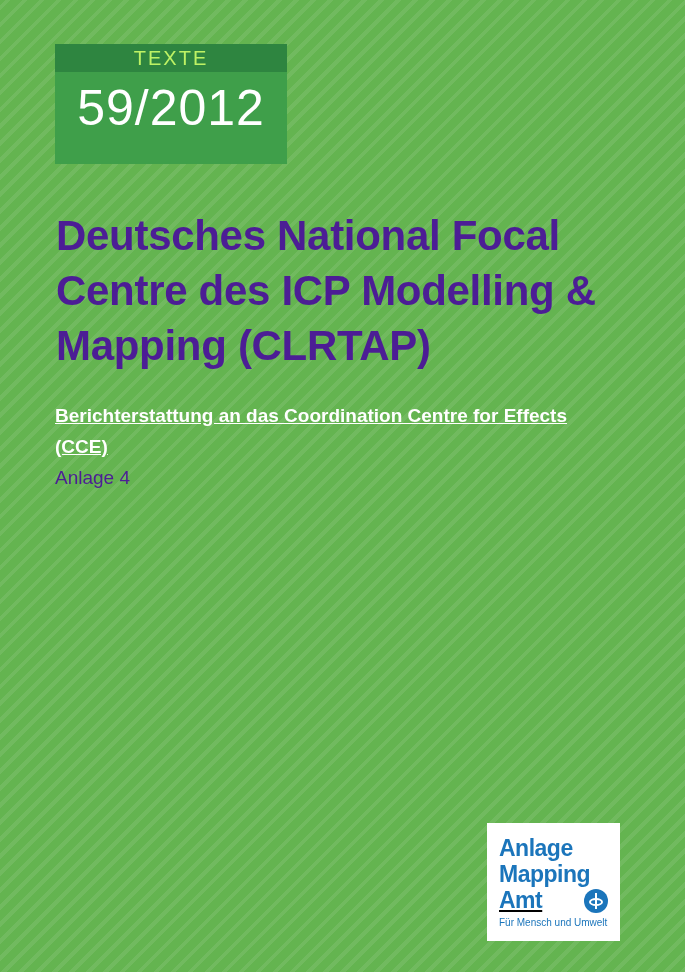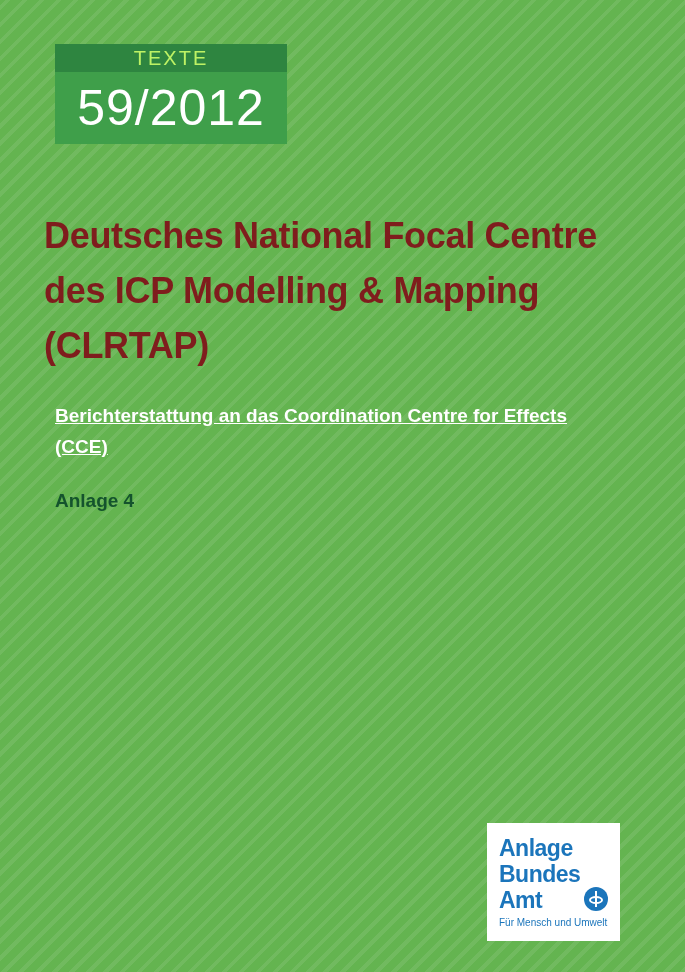--- a/index.html
+++ b/index.html
@@ -44,55 +44,55 @@
     line-height: 28px;
     height: 28px;
     font-weight: 400;
   }
   .badge-bottom {
     background: #3f9f4a;
     color: #ffffff;
     text-align: center;
     font-size: 50px;
     line-height: 72px;
-    height: 72px;
+    height: 92px;
     font-weight: 400;
     letter-spacing: 1px;
   }
   
   .title {
     position: absolute;
-    left: 44px;
+    left: 56px;
     top: 208px;
     width: 565px;
-    color: #7f1d1d;
-    font-size: 36px;
+    color: #4c1d95;
+    font-size: 42px;
     line-height: 55px;
     font-weight: bold;
     letter-spacing: -0.3px;
   }
   .subtitle {
     position: absolute;
     left: 55px;
     top: 400px;
     width: 530px;
     color: #ffffff;
     font-size: 19px;
     line-height: 31px;
     font-weight: bold;
     text-decoration: underline;
   }
   .annex {
     position: absolute;
     left: 55px;
-    top: 487px;
-    color: #14532d;
+    top: 464px;
+    color: #4c1d95;
     font-size: 19px;
     line-height: 28px;
-    font-weight: bold;
+    font-weight: normal;
   }
   
   .logo {
     position: absolute;
     left: 487px;
     top: 823px;
     width: 133px;
     height: 118px;
     background: #ffffff;
   }
@@ -104,22 +104,23 @@
   }
   .logo-line {
     color: #1b75bb;
     font-size: 23px;
     line-height: 26px;
     font-weight: bold;
     letter-spacing: -0.5px;
   }
   .logo-amt-row {
     display: flex;
-    align-items: flex-start;
+    align-items: flex-end;
     justify-content: space-between;
+    text-decoration: underline;
   }
   .logo-mark {
     width: 24px;
     height: 24px;
     border-radius: 50%;
     background: #1b75bb;
     position: relative;
     margin-right: 4px;
   }
   .logo-mark::before {
@@ -164,21 +165,21 @@
 
   <div class="title">Deutsches National Focal Centre des ICP Modelling &amp; Mapping (CLRTAP)</div>
 
   <div class="subtitle">Berichterstattung an das Coordination Centre for Effects (CCE)</div>
 
   <div class="annex">Anlage 4</div>
 
   <div class="logo">
     <div class="logo-inner">
       <div class="logo-line">Anlage</div>
-      <div class="logo-line">Bundes</div>
+      <div class="logo-line">Mapping</div>
       <div class="logo-amt-row">
         <div class="logo-line">Amt</div>
         <div class="logo-mark"></div>
       </div>
       <div class="logo-tag">Für Mensch und Umwelt</div>
     </div>
   </div>
 </div>
 
 </body></html>

